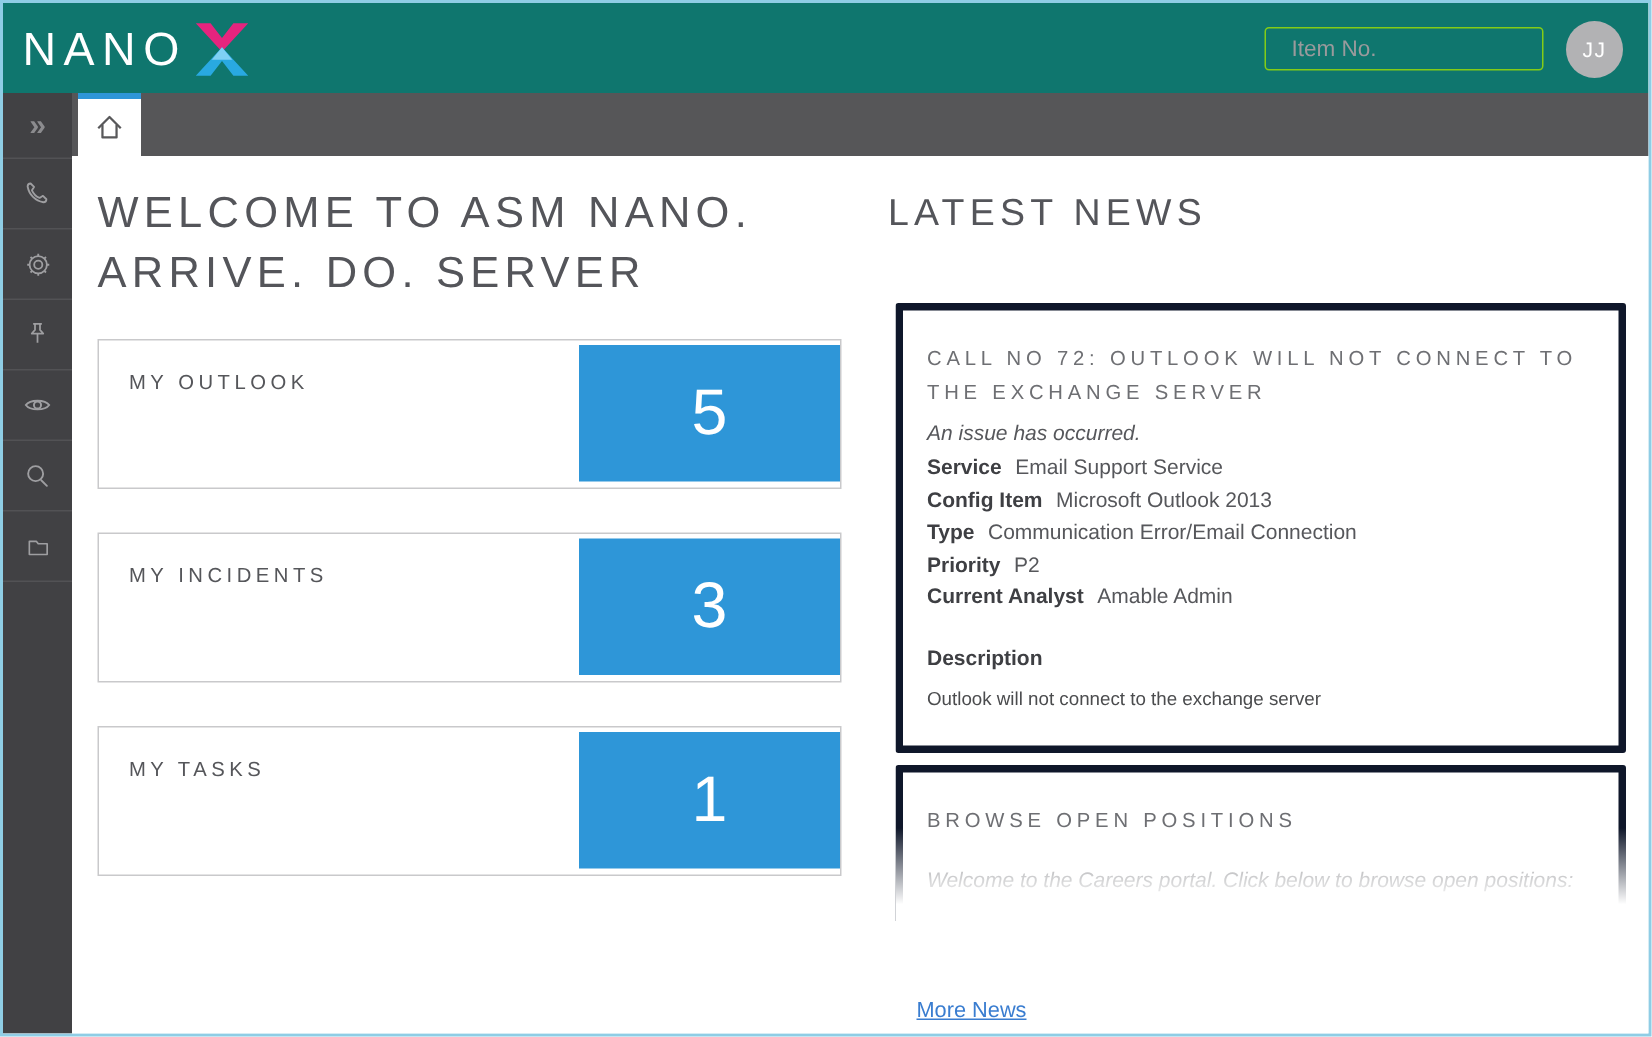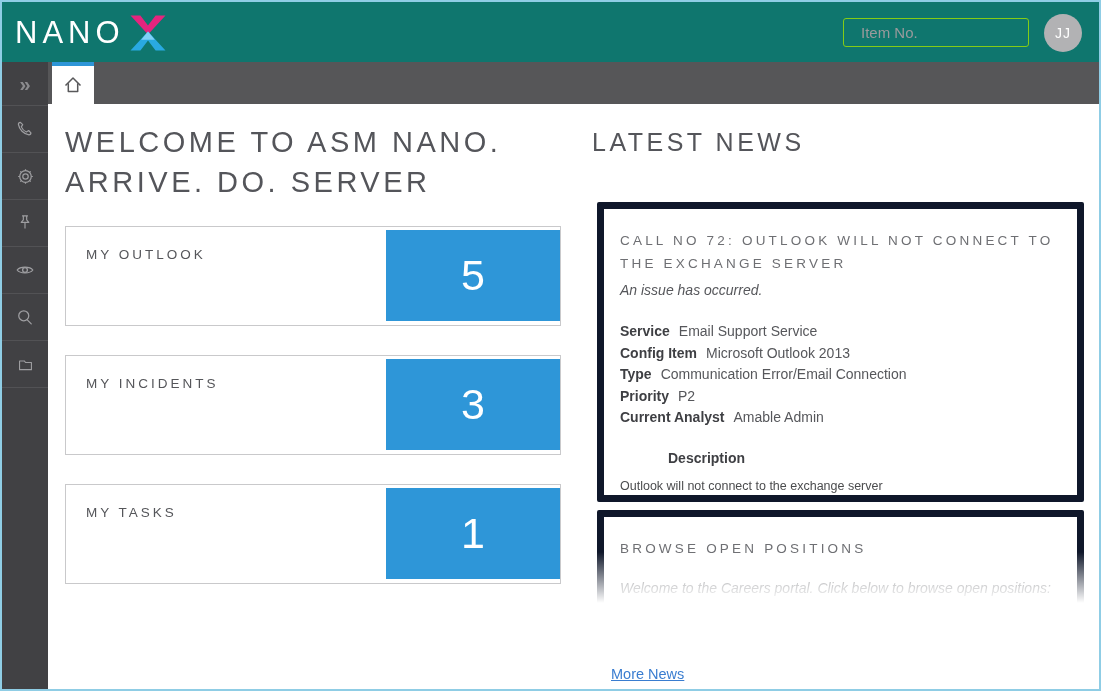--- a/index.html
+++ b/index.html
@@ -105,37 +105,37 @@
   .news-panel {
     position:absolute; left:549px; top:98px; width:487px; height:412px;
     overflow:hidden;
   }
   .news-panel::after {
     content:""; position:absolute; left:0; right:0; bottom:0; height:62px;
     background:linear-gradient(rgba(255,255,255,0), #ffffff 82%);
     pointer-events:none;
   }
   .news-card {
-    border:7px solid #0f172a; border-radius:2px; background:#ffffff;
+    border:5px solid #0f172a; border-radius:2px; background:#ffffff;
     padding:20px 16px; margin-bottom:8px;
   }
   .news-card.first { height:300px; }
   .news-card.second { height:140px; }
   .news-title {
     font-size:13.5px; letter-spacing:3.2px; color:#6e6f73;
     line-height:23px; max-width:460px; cursor:pointer;
   }
   .news-intro { margin-top:7px; font-size:14px; color:#56575b;font-style:italic; }
   .news-intro.dim { color:#76777b; margin-top:20px; }
   .news-extra { margin-top:13px; font-size:14px; color:#b4b5b8; }
-  .nf-rows { margin-top:23px; }
+  .nf-rows { margin-top:5px; }
   .nf-row { display:flex; gap:9px; line-height:21.5px; font-size:14px; }
   .nf-label { font-weight:bold; color:#3e3f43; }
   .nf-value { color:#56575b; }
-  .desc-label { margin-top:21px; font-size:14px; font-weight:bold; color:#3e3f43;margin-left:48px; }
+  .desc-label { margin-top:21px; font-size:14px; font-weight:bold; color:#3e3f43; }
   .desc-text { margin-top:13px; font-size:12.5px; color:#4b4c4e; }
 
   .more-news {
     position:absolute; left:563px; top:562px;
     font-size:14.5px; color:#3a7dd0; text-decoration:underline; cursor:pointer;
   }
 
   svg { display:block; }
 </style>
 </head>

